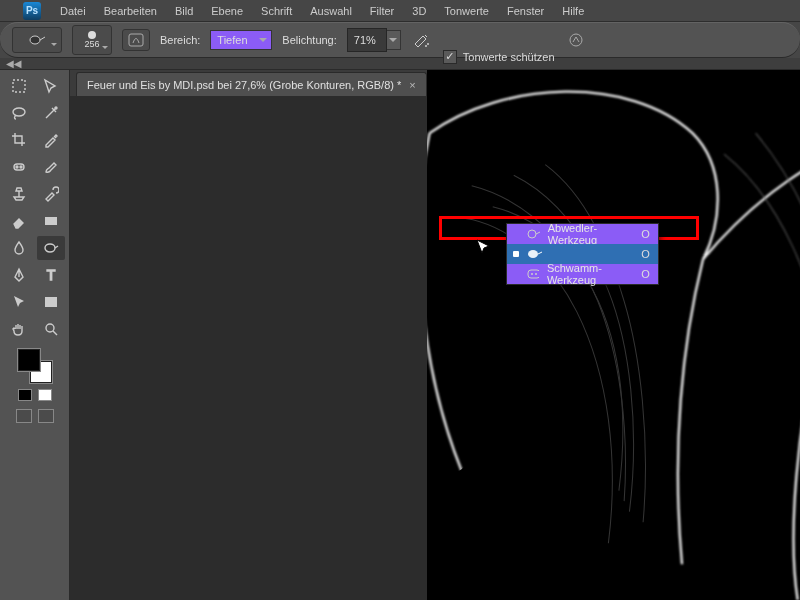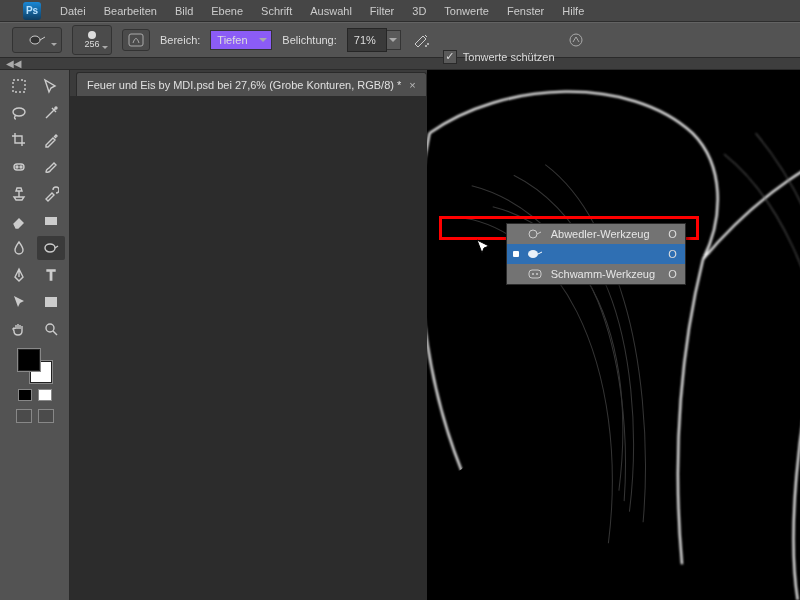--- a/index.html
+++ b/index.html
@@ -5,21 +5,21 @@
   * { margin: 0; padding: 0; box-sizing: border-box; font-family: "Segoe UI", Tahoma, sans-serif; }
   body { background: #464646; width: 800px; height: 600px; overflow: hidden; color: #ccc; font-size: 11px; user-select: none; }
 
   
   .menubar { height: 22px; background: #464646; display: flex; align-items: center; padding-left: 8px; border-bottom: 1px solid #2d2d2d; }
   .ps-logo { width: 18px; height: 18px; background: linear-gradient(#1a88d6,#0e3e63); border-radius: 3px; margin-right: 10px; display:flex;align-items:center;justify-content:center;margin-left:15px; }
   .ps-logo span { font-weight:bold; color:#b9e2ff; font-size:10px; }
   .menubar .item { padding: 0 9px; cursor: default; }
 
   
-  .optbar { height: 36px; background: #535353; border-top:1px solid #636363; border-bottom:1px solid #2a2a2a; display:flex; align-items:center; padding-left:12px; gap:10px; }
+  .optbar { height: 36px; background: #535353; border-top:1px solid #636363; border-bottom:1px solid #2a2a2a; display:flex; align-items:center; padding-left:12px; gap:10px;border-radius:18px; }
   .optbar .tool-preset { width:50px; height:26px; background:#4b4b4b; border:1px solid #333; border-radius:3px; display:flex;align-items:center;justify-content:center; position:relative;}
   .optbar .tool-preset::after{content:"";position:absolute;right:4px;bottom:3px;border:3px solid transparent;border-top-color:#aaa;}
   .optbar .brush-preset { width:40px; height:30px; display:flex; flex-direction:column; align-items:center; justify-content:center; background:#4b4b4b; border:1px solid #333; border-radius:3px; position:relative;}
   .optbar .brush-preset .dot{width:8px;height:8px;border-radius:50%;background:#ddd;}
   .optbar .brush-preset .num{font-size:9px;color:#ddd;}
   .optbar .brush-preset::after{content:"";position:absolute;right:3px;bottom:2px;border:3px solid transparent;border-top-color:#aaa;}
   .optbar .panel-icon{width:28px;height:22px;background:#4b4b4b;border:1px solid #333;border-radius:3px;display:flex;align-items:center;justify-content:center;}
   .optbar .lbl{color:#ddd; white-space:nowrap;}
   .optbar .dropdown{height:20px;background:#8b5cf6;border:1px solid #343434;display:flex;align-items:center;padding:0 18px 0 6px;position:relative;color:#ddd;min-width:62px;}
   .optbar .dropdown::after{content:"";position:absolute;right:4px;top:50%;transform:translateY(-50%);border:4px solid transparent;border-top-color:#aaa;border-bottom:none;}
@@ -56,21 +56,21 @@
   
   .docarea{flex:1;background:#2c2c2c;display:flex;flex-direction:row;}
   .tabbar{height:26px;background:#3b3b3b;display:flex;align-items:flex-end;padding-left:6px;}
   .tab{height:24px;background:#4f4f4f;border:1px solid #2a2a2a;border-bottom:none;display:flex;align-items:center;padding:0 10px;gap:8px;color:#e0e0e0;border-radius:3px 3px 0 0;}
   .tab .close{color:#bbb;}
   .canvas{flex:1;position:relative;background:#000;overflow:hidden;}
   .canvas svg{width:100%;height:100%;display:block;}
 
   
   .flyout{position:absolute;left:12px;top:146px;width:260px;border:3px solid #f00;padding:4px 0 14px 0;background:transparent;}
-  .flyout-menu{position:absolute;left:64px;top:4px;background:#737373;border:1px solid #2a2a2a;box-shadow:2px 2px 6px rgba(0,0,0,.5);width:180px;}
+  .flyout-menu{position:absolute;left:64px;top:4px;background:#8b5cf6;border:1px solid #2a2a2a;box-shadow:2px 2px 6px rgba(0,0,0,.5);width:153px;}
   .flyout-item{height:20px;display:flex;align-items:center;padding:0 8px 0 6px;gap:8px;color:#e6e6e6;font-size:11px;position:relative;}
   .flyout-item .mark{width:6px;height:6px;background:transparent;}
   .flyout-item.sel{background:#2f6fb3;color:#fff;}
   .flyout-item.sel .mark{background:#fff;}
   .flyout-item .mark{border-radius:1px;}
   .flyout-item .ico{width:16px;height:14px;display:flex;align-items:center;justify-content:center;}
   .flyout-item .key{margin-left:auto;color:#ddd;}
   .cursor{position:absolute;left:34px;top:20px;pointer-events:none;}
   .cursor svg{width:16px;height:16px;}
 

